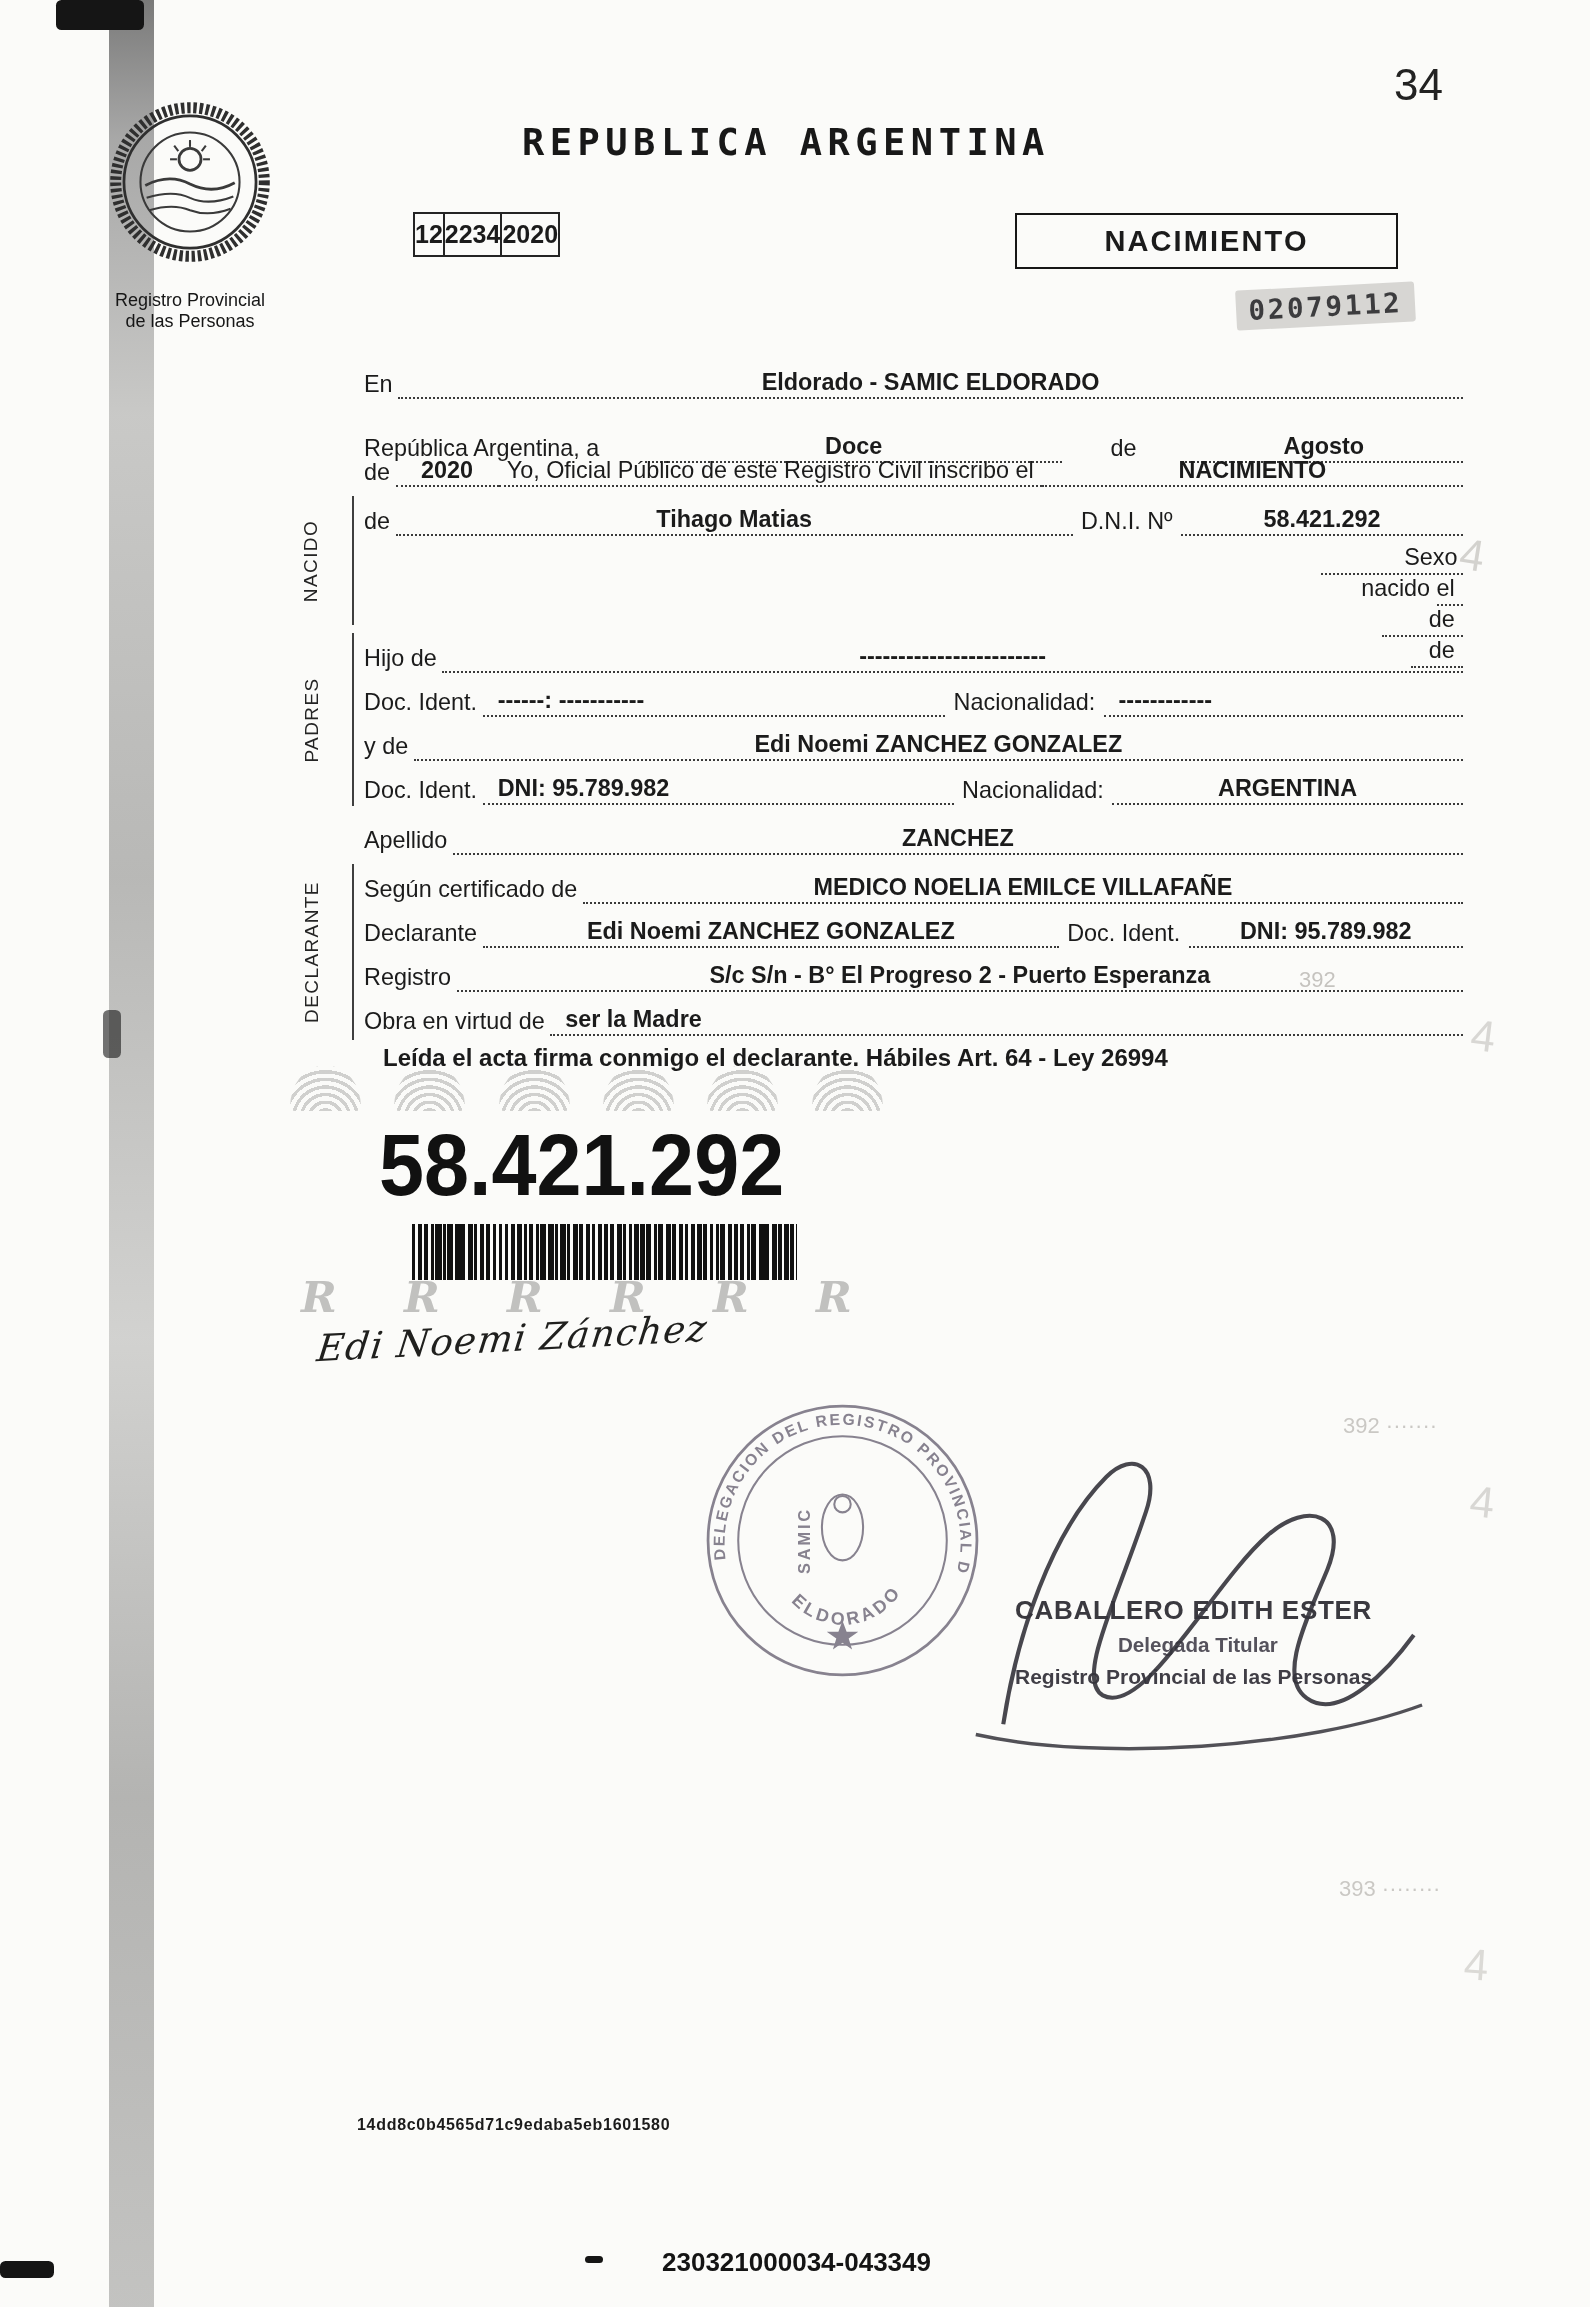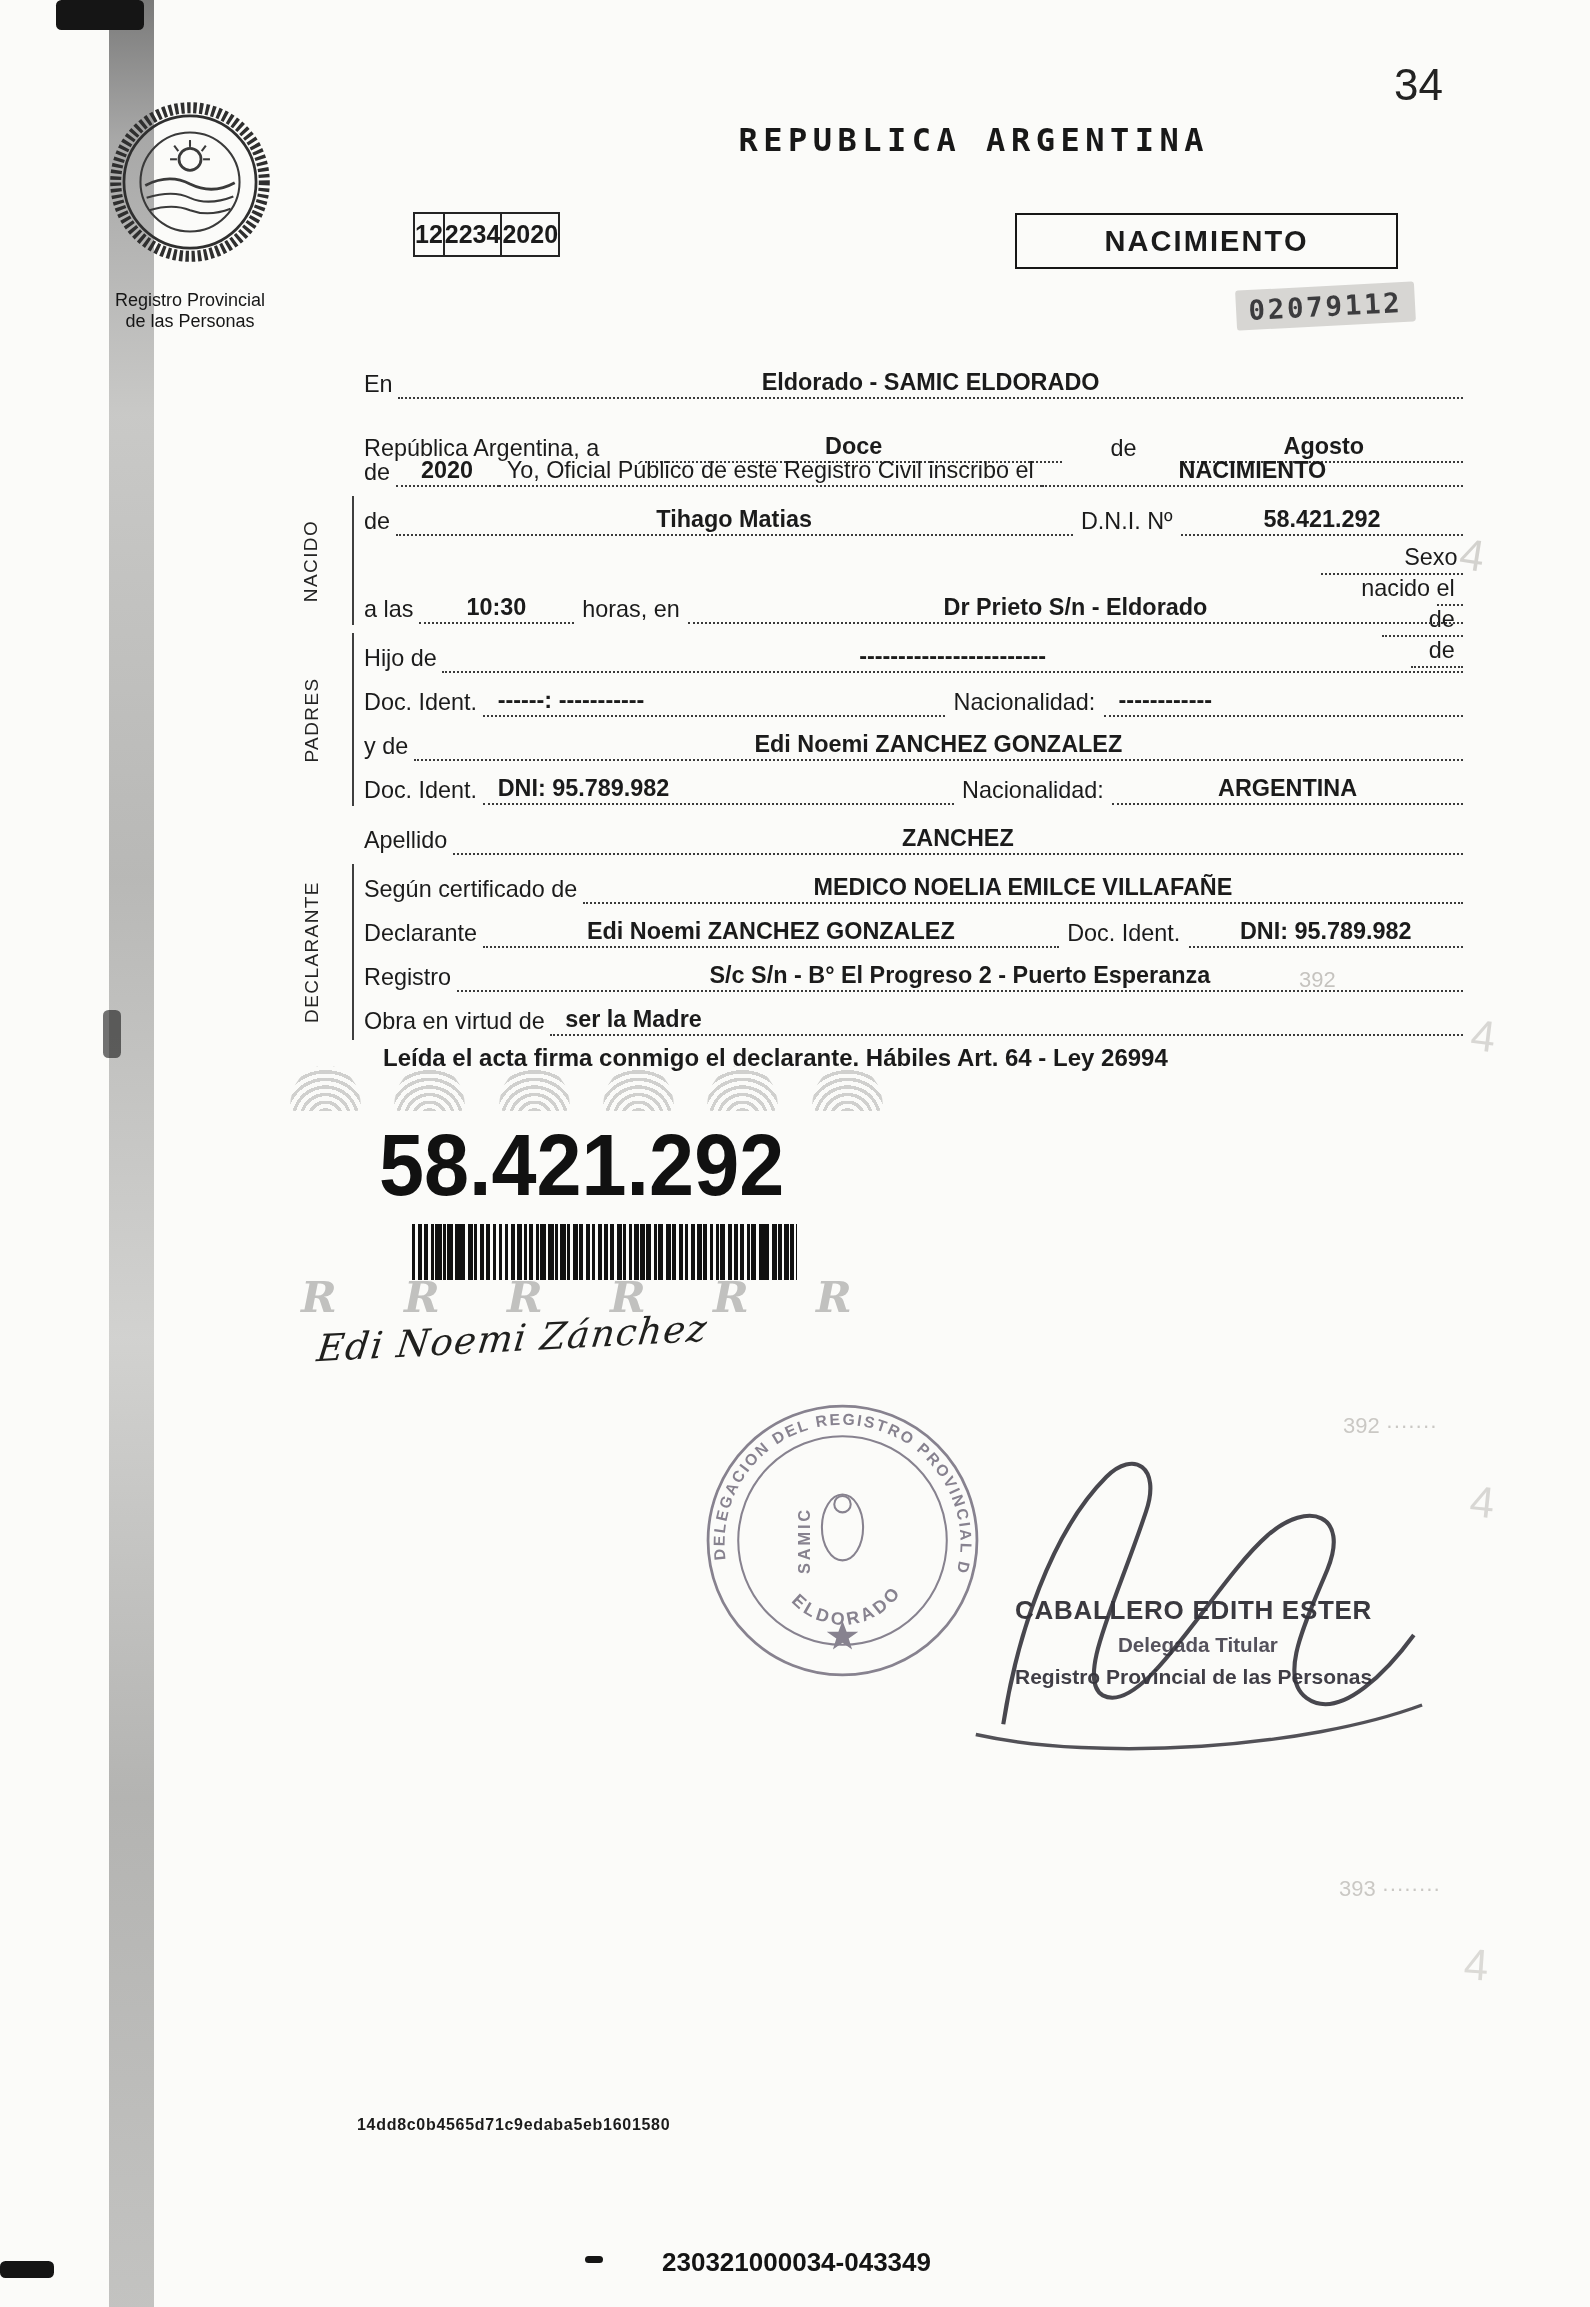--- a/index.html
+++ b/index.html
@@ -7,22 +7,22 @@
     position:relative;width:1591px;height:2307px;background:#fbfbf9;
     overflow:hidden;font-family:"Liberation Sans",sans-serif;color:#1b1b1b;
   }
   
   .left-band{position:absolute;left:109px;top:0;width:45px;height:2307px;
     background:linear-gradient(180deg,#4f4f4f 0%,#8c8c8c 6%,#b8b8b6 18%,#a2a2a0 38%,#c4c4c2 58%,#9c9c9a 78%,#b0b0ae 100%);
     opacity:.75;}
   .blob{position:absolute;background:#151515;border-radius:5.5px;}
   
   .page-number{position:absolute;left:1394px;top:60px;font-size:44px;color:#222;}
-  .doc-title{position:absolute;left:522px;top:121px;width:687px;text-align:right;
-    font-family:"DejaVu Sans Mono",monospace;font-weight:bold;font-size:32px;letter-spacing:5.5px;color:#181818;}
+  .doc-title{position:absolute;left:522px;top:121px;width:687px;text-align:left;
+    font-family:"DejaVu Sans Mono",monospace;font-weight:bold;font-size:37px;letter-spacing:5.5px;color:#181818;}
   table.rec{position:absolute;left:413px;top:212px;border-collapse:collapse;}
   table.rec th,table.rec td{border:2.1px solid #242424;text-align:center;font-size:25px;padding:6.2px 0;}
   table.rec th{font-weight:normal;width:137px;}
   table.rec td{font-weight:bold;}
   .type-box{position:absolute;left:1015px;top:213px;width:379px;height:52px;border:2.7px solid #161616;
     display:flex;align-items:center;justify-content:center;font-size:29px;font-weight:bold;letter-spacing:2.1px;}
   .ctrl-stamp{position:absolute;left:1236px;top:286px;background:#d7d6d3;padding:4.1px 12.4px;
     transform:rotate(-3deg);font-family:"DejaVu Sans Mono",monospace;font-weight:bold;
     font-size:27.5px;letter-spacing:2.7px;color:#3c3c3e;border-radius:2.7px;}
   
@@ -154,26 +154,20 @@
     <span class="lbl">Sexo</span>
     <span class="fill" style="flex:1.9">MASCULINO</span>
     <span class="mid">nacido el</span>
     <span class="fill" style="flex:.45">10</span>
     <span class="mid">de</span>
     <span class="fill" style="flex:1.9">Agosto</span>
     <span class="mid">de</span>
     <span class="fill" style="flex:.9">2020</span>
   </div>
 
-  <div class="row" style="top:588px;">
-    <span class="lbl">a las</span>
-    <span class="fill" style="flex:.8">10:30</span>
-    <span class="mid">horas, en</span>
-    <span class="fill" style="flex:4">Dr Prieto S/n - Eldorado</span>
-  </div>
 
   <div class="side-rule" style="top:633px;height:173px;"></div>
   <div class="side-label" style="top:633px;height:173px;">
     <span>PADRES</span>
   </div>
 
   <div class="row" style="top:637px;">
     <span class="lbl">Hijo de</span>
     <span class="fill">------------------------</span>
   </div>

